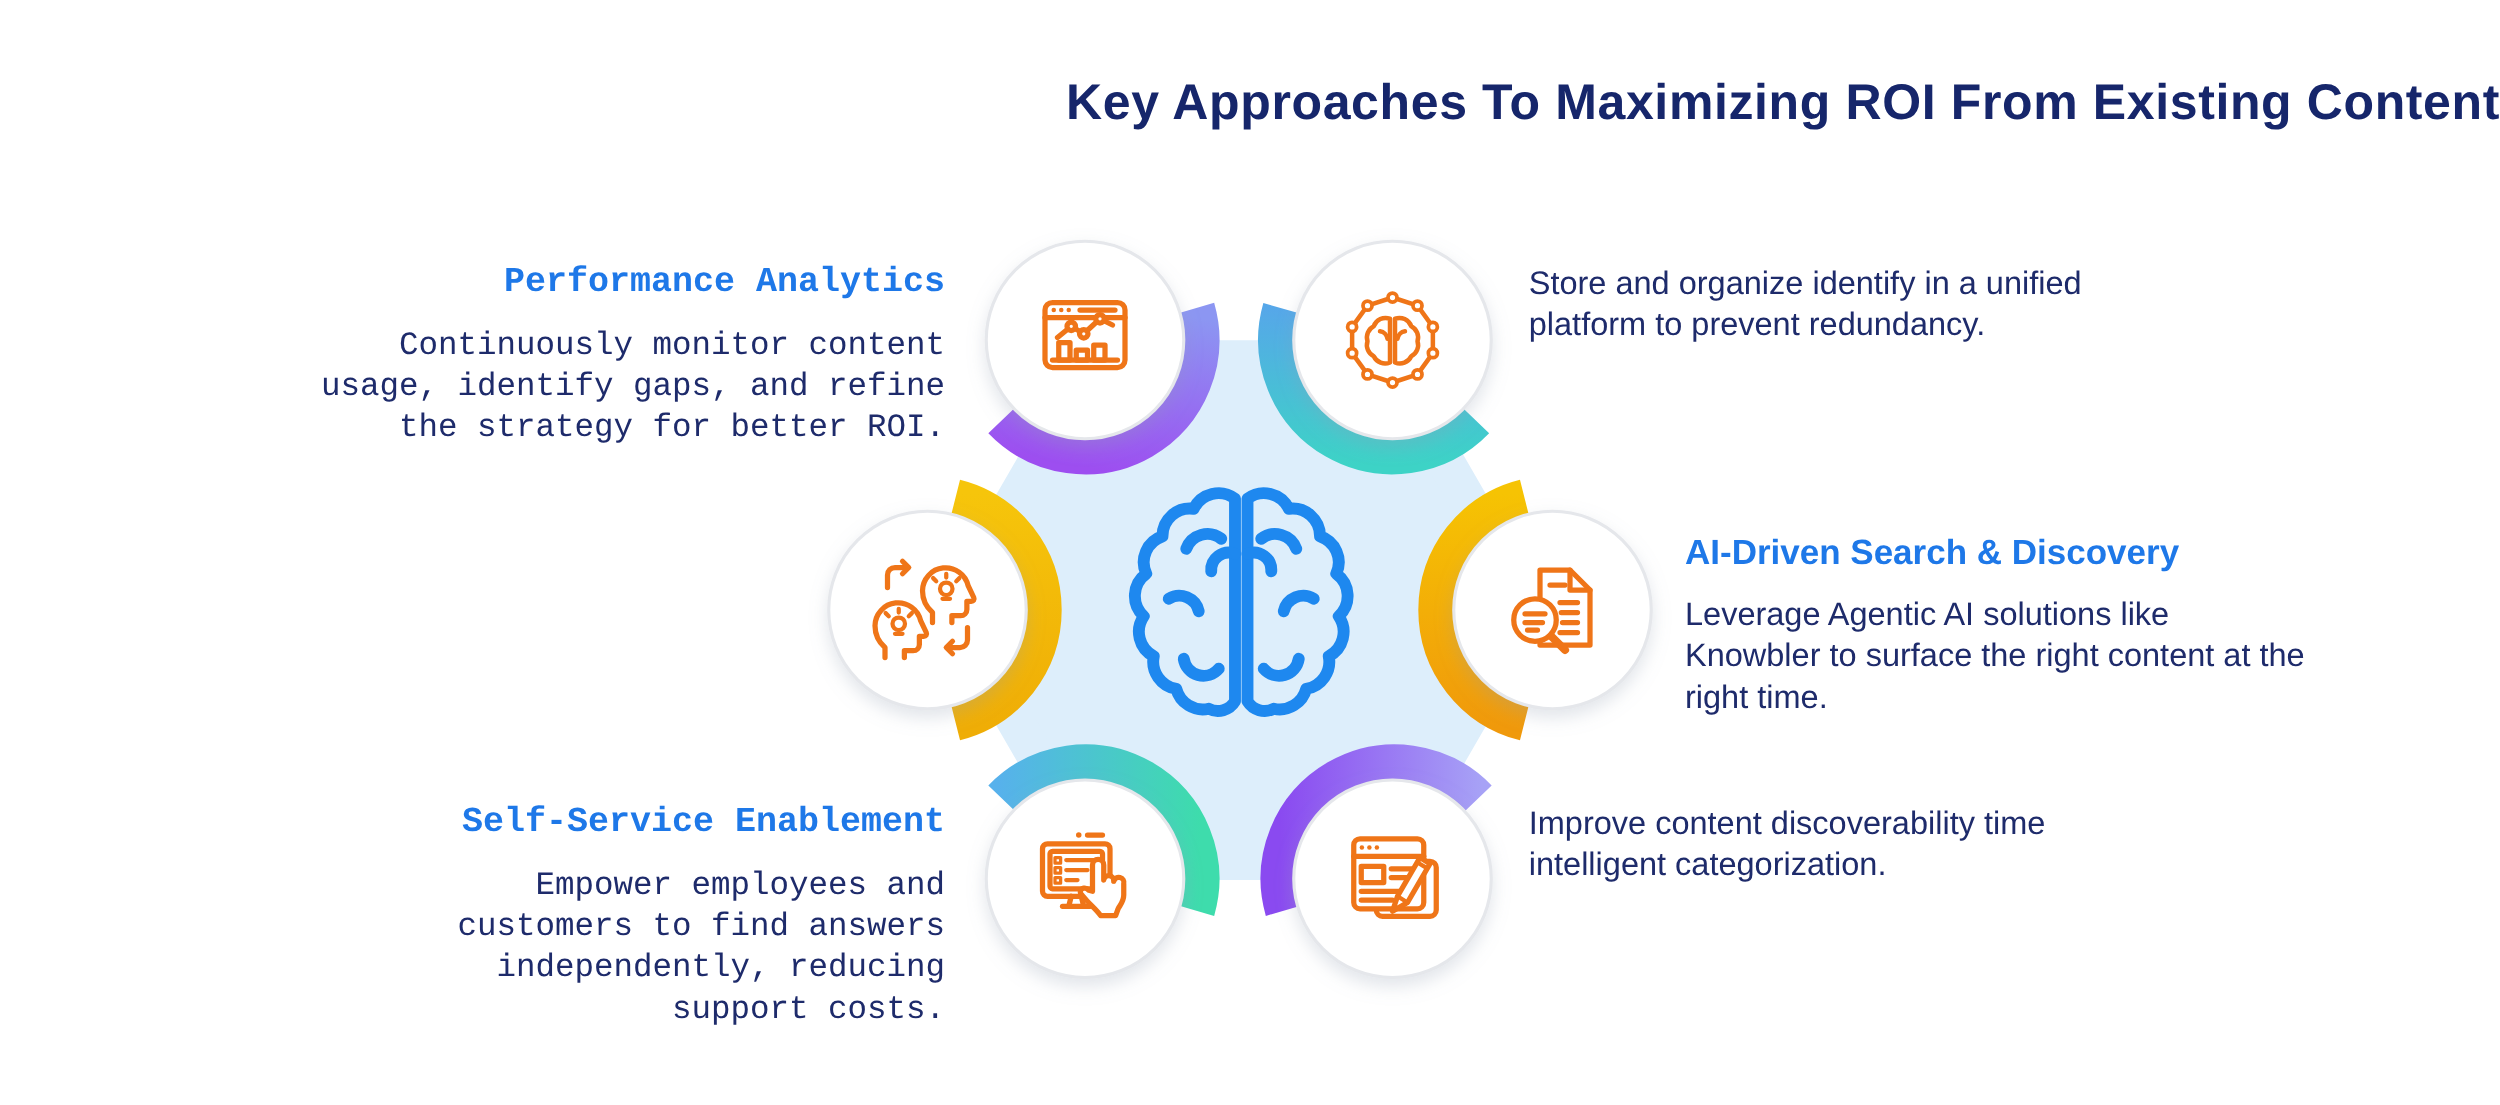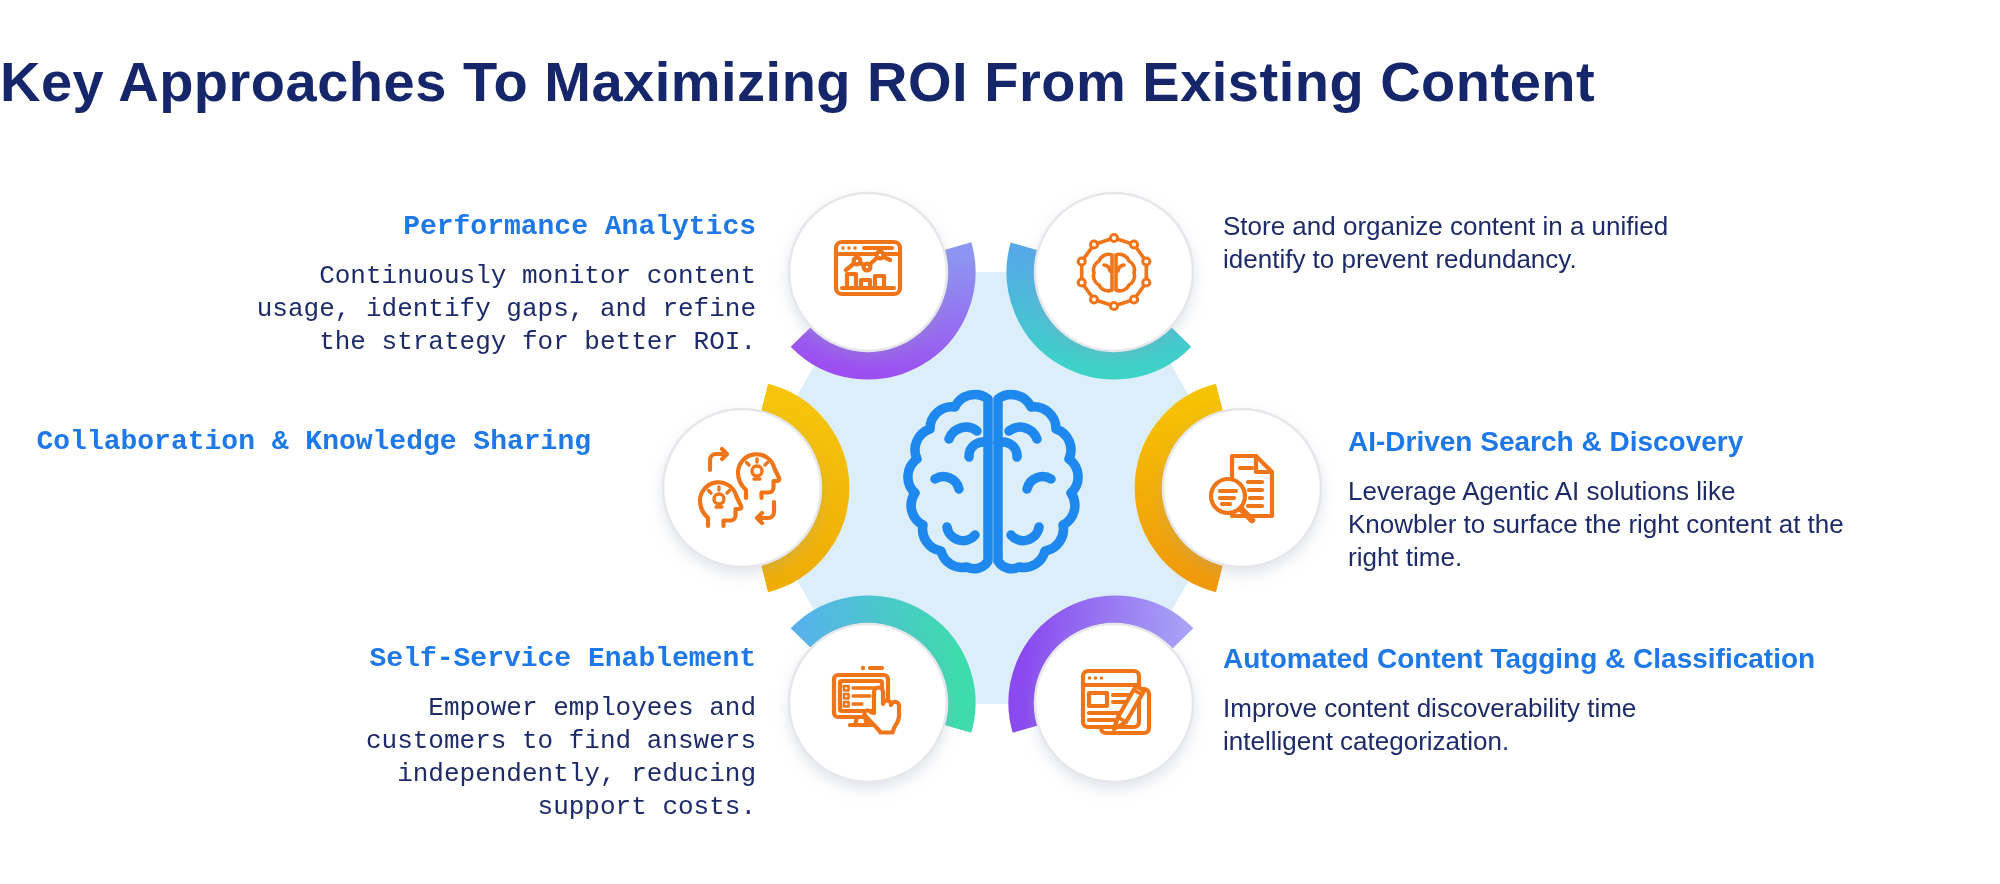--- a/index.html
+++ b/index.html
@@ -5,22 +5,22 @@
   html,body{margin:0;padding:0;background:#fff;}
   .canvas{
     position:relative;
     width:2000px;height:884px;
     background:var(--background,#fff);
     font-family:"Liberation Sans", sans-serif;
     overflow:hidden;
   }
   .title{
     position:absolute;left:0;right:0;top:58px;
-    text-align:left;
-    font-size:56px;line-height:48px;font-weight:700;
+    text-align:right;
+    font-size:40px;line-height:48px;font-weight:700;
     letter-spacing:.5px;
     color:var(--title_navy,#16266B);
     margin:0;
   }
   .item{position:absolute;}
   .item h3{
     margin:0 0 16px 0;
     font-size:28px;line-height:34px;font-weight:700;
     color:var(--heading_blue,#1E78E8);
     white-space:nowrap;
@@ -62,35 +62,33 @@
 
 <div class="canvas">
 
   <h1 class="title">Key Approaches To Maximizing ROI From Existing Content</h1>
 
   <div class="item item-0 align-right">
     <h3>Performance Analytics</h3>
     <p>Continuously monitor content usage, identify gaps, and refine the strategy for better ROI.</p>
   </div>
   <div class="item item-1 align-left">
-    <p>Store and organize content in a unified identify to prevent redundancy.</p>
+    <p>Store and organize identify in a unified platform to prevent redundancy.</p>
   </div>
   <div class="item item-2 align-right">
-    <h3>Collaboration &amp; Knowledge Sharing</h3>
   </div>
   <div class="item item-4 align-right">
     <h3>Self-Service Enablement</h3>
     <p>Empower employees and customers to find answers independently, reducing support costs.</p>
   </div>
   <div class="item item-3 align-left">
     <h3>AI-Driven Search &amp; Discovery</h3>
     <p>Leverage Agentic AI solutions like Knowbler to surface the right content at the right time.</p>
   </div>
   <div class="item item-5 align-left">
-    <h3>Automated Content Tagging &amp; Classification</h3>
     <p>Improve content discoverability time intelligent categorization.</p>
   </div>
 
   <svg class="diagram" width="2000" height="884" viewBox="0 0 2000 884">
     <defs>
       <linearGradient id="g0" gradientUnits="userSpaceOnUse" x1="880" y1="240" x2="856" y2="372">
         <stop offset="0" stop-color="#8C96F2"></stop>
         <stop offset="1" stop-color="#9D4EF0"></stop>
       </linearGradient>
       <linearGradient id="g1" gradientUnits="userSpaceOnUse" x1="1114" y1="246" x2="1114" y2="372">

